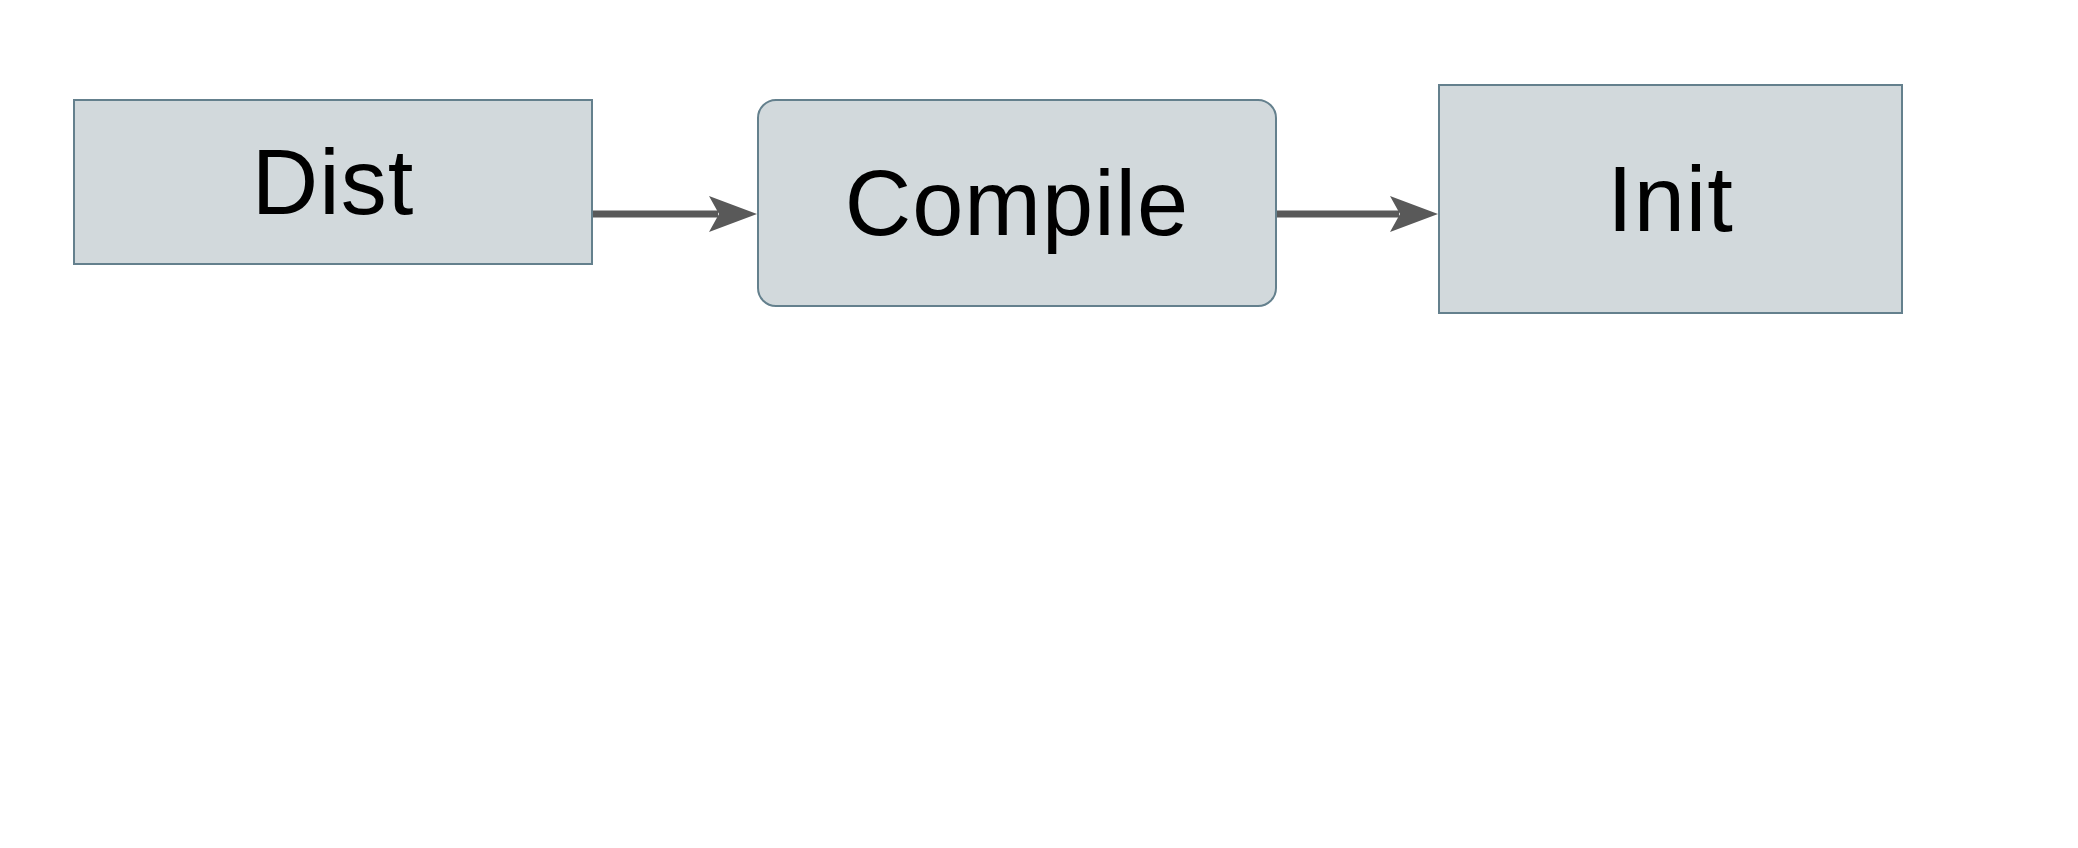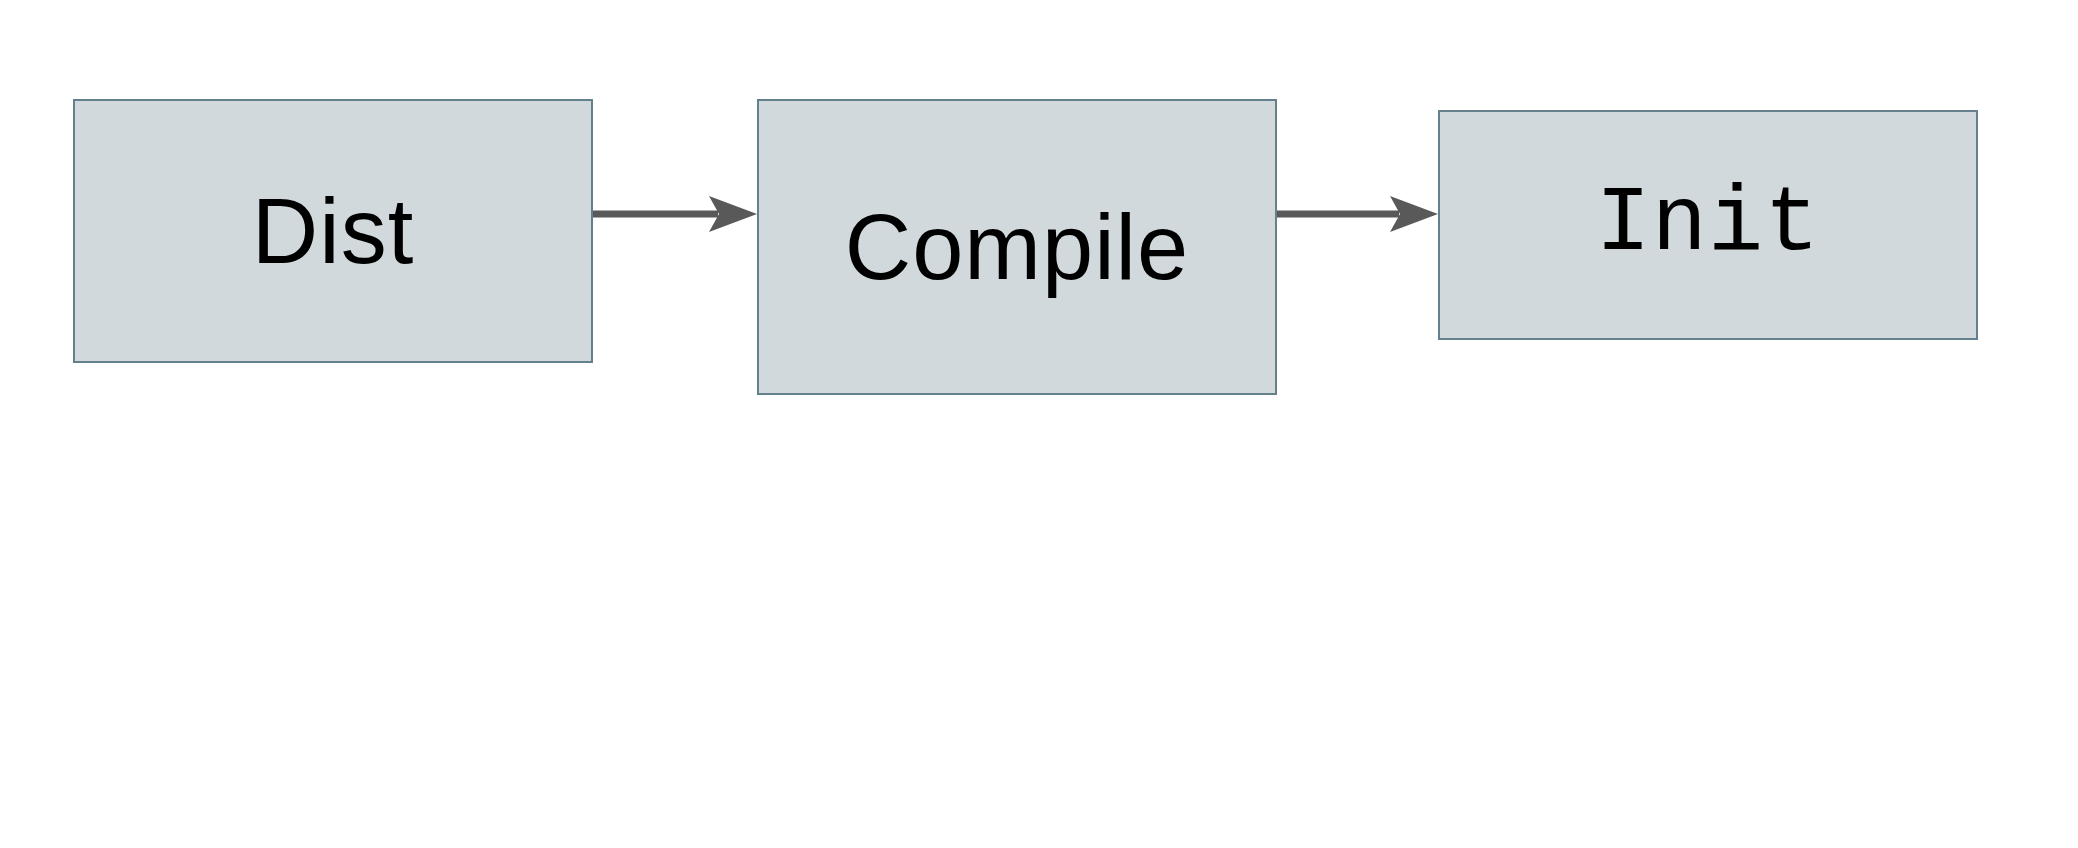--- a/index.html
+++ b/index.html
@@ -25,23 +25,23 @@
     justify-content: center;
   }
   .node-label {
     color: var(--text, #000000);
     font-size: 92px;
     font-weight: 400;
     letter-spacing: 1px;
     line-height: 1;
     user-select: none;
   }
-  .node-dist    { left: 73px;   top: 99px;  width: 520px; height: 264px; }
-  .node-compile { left: 757px;  top: 99px;  width: 520px; height: 296px; }
-  .node-init    { left: 1438px; top: 110px;  width: 540px; height: 230px; font-family: Liberation Mono, monospace; }
+  .node-dist    { left: 73px;   top: 99px;  width: 520px; height: 166px; }
+  .node-compile { left: 757px;  top: 99px;  width: 520px; height: 208px; border-radius: 19px; }
+  .node-init    { left: 1438px; top: 84px;  width: 465px; height: 230px; }
   .node-clean   { left: 755px;  top: 513px; width: 522px; height: 231px; }
   .edges {
     position: absolute;
     left: 0; top: 0;
     width: 2078px;
     height: 848px;
     pointer-events: none;
   }
   .edge-line {
     stroke: var(--arrow, #595959);

